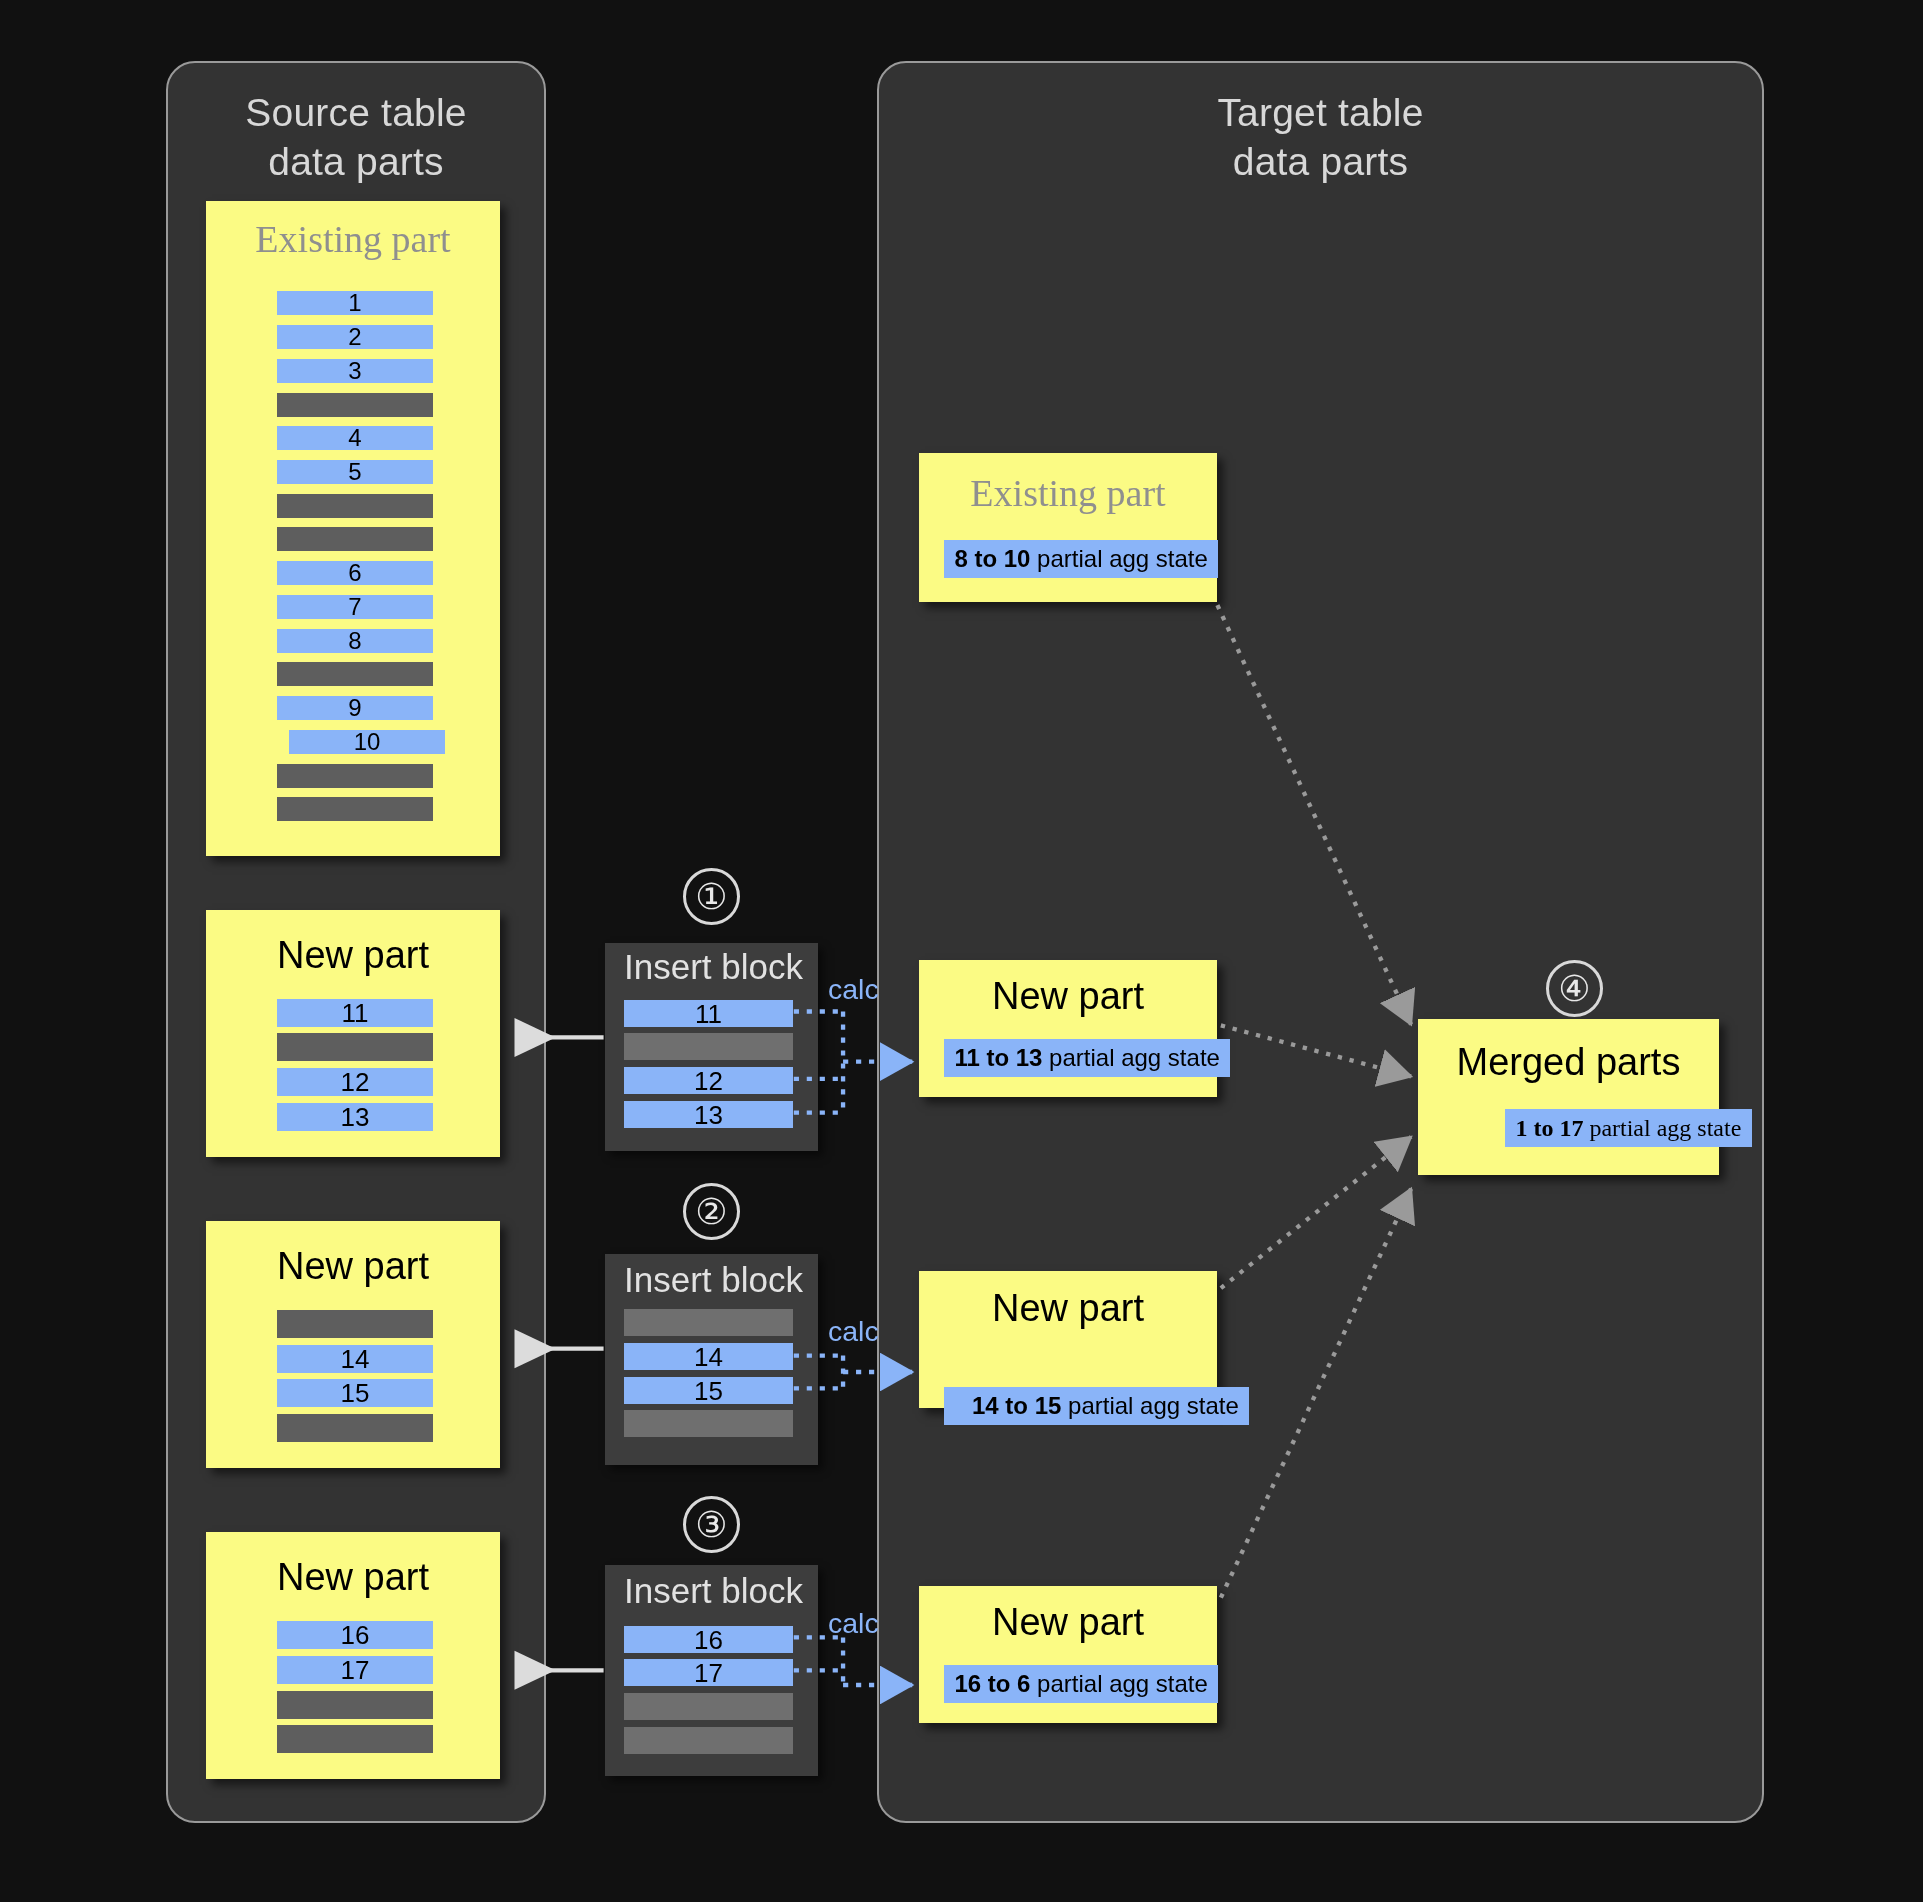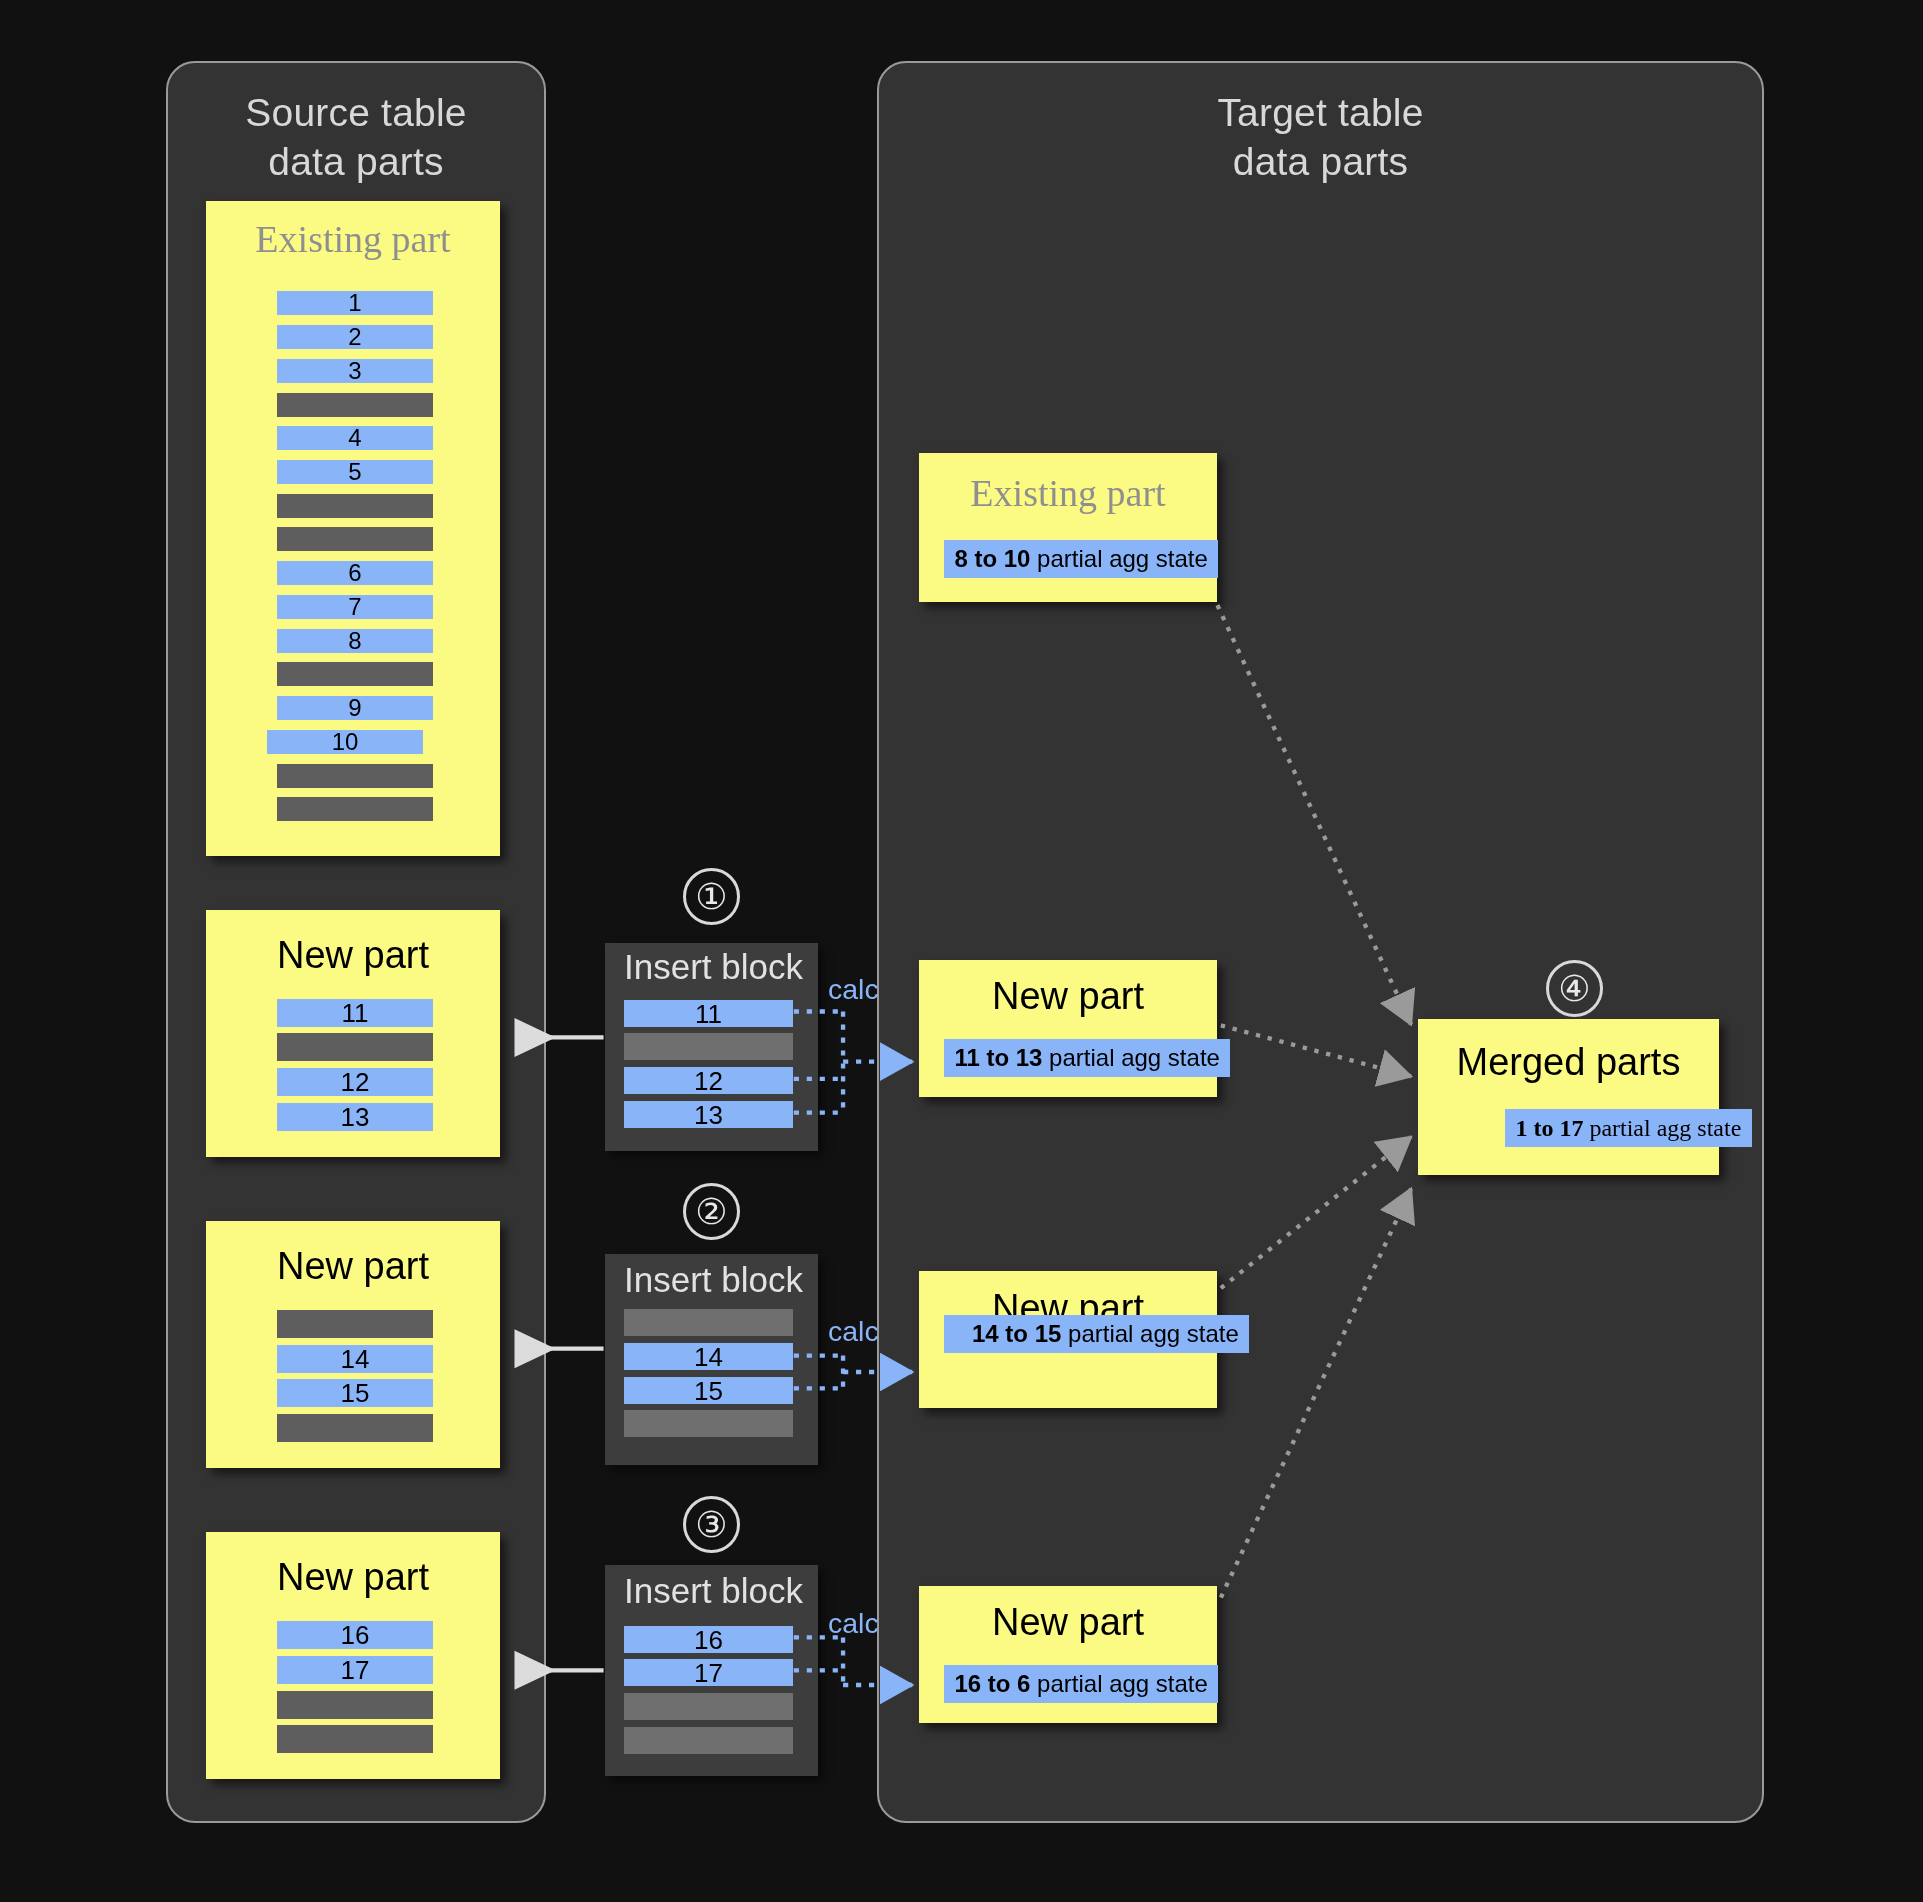--- a/index.html
+++ b/index.html
@@ -124,21 +124,21 @@
       <div class="row grey" style="left: 277px; width: 156px; height: 24px; top: 393px; font-size: 24px;"></div>
       <div class="row blue" style="left: 277px; width: 156px; height: 24px; top: 426px; font-size: 24px;">4</div>
       <div class="row blue" style="left: 277px; width: 156px; height: 24px; top: 460px; font-size: 24px;">5</div>
       <div class="row grey" style="left: 277px; width: 156px; height: 24px; top: 494px; font-size: 24px;"></div>
       <div class="row grey" style="left: 277px; width: 156px; height: 24px; top: 527px; font-size: 24px;"></div>
       <div class="row blue" style="left: 277px; width: 156px; height: 24px; top: 561px; font-size: 24px;">6</div>
       <div class="row blue" style="left: 277px; width: 156px; height: 24px; top: 595px; font-size: 24px;">7</div>
       <div class="row blue" style="left: 277px; width: 156px; height: 24px; top: 629px; font-size: 24px;">8</div>
       <div class="row grey" style="left: 277px; width: 156px; height: 24px; top: 662px; font-size: 24px;"></div>
       <div class="row blue" style="left: 277px; width: 156px; height: 24px; top: 696px; font-size: 24px;">9</div>
-      <div class="row blue" style="left: 267px; width: 156px; height: 24px; top: 730px; font-size: 24px;">10</div>
+      <div class="row blue" style="left: 289px; width: 156px; height: 24px; top: 730px; font-size: 24px;">10</div>
       <div class="row grey" style="left: 277px; width: 156px; height: 24px; top: 764px; font-size: 24px;"></div>
       <div class="row grey" style="left: 277px; width: 156px; height: 24px; top: 797px; font-size: 24px;"></div>
     </div>
 
   <div class="part" style="left:206px;top:910px;width:294px;height:247px;"></div>
   <div class="part-title dark" style="left:206px;top:934px;width:294px;">New part</div>
   <div id="src-new1-rows">
       <div class="row blue" style="left: 277px; width: 156px; height: 28px; top: 999px; font-size: 26px;">11</div>
       <div class="row grey" style="left: 277px; width: 156px; height: 28px; top: 1033px; font-size: 26px;"></div>
       <div class="row blue" style="left: 277px; width: 156px; height: 28px; top: 1068px; font-size: 26px;">12</div>
@@ -203,21 +203,21 @@
   <div class="part" style="left:919px;top:453px;width:298px;height:149px;"></div>
   <div class="part-title muted" style="left:919px;top:472px;width:298px;">Existing part</div>
   <div class="agg" style="left:944px;top:540px;"><b>8 to 10</b><span> partial agg state</span></div>
 
   <div class="part" style="left:919px;top:960px;width:298px;height:137px;"></div>
   <div class="part-title dark" style="left:919px;top:975px;width:298px;">New part</div>
   <div class="agg" style="left:944px;top:1039px;"><b>11 to 13</b><span> partial agg state</span></div>
 
   <div class="part" style="left:919px;top:1271px;width:298px;height:137px;"></div>
   <div class="part-title dark" style="left:919px;top:1287px;width:298px;">New part</div>
-  <div class="agg" style="left:944px;top:1315px;padding-left:28px;"><b>14 to 15</b><span> partial agg state</span></div>
+  <div class="agg" style="left:944px;top:1387px;padding-left:28px;"><b>14 to 15</b><span> partial agg state</span></div>
 
   <div class="part" style="left:919px;top:1586px;width:298px;height:137px;"></div>
   <div class="part-title dark" style="left:919px;top:1601px;width:298px;">New part</div>
   <div class="agg" style="left:944px;top:1665px;"><b>16 to 6</b><span> partial agg state</span></div>
 
   <div class="step" style="left:1546px;top:960px;">④</div>
   <div class="part" style="left:1418px;top:1019px;width:301px;height:156px;"></div>
   <div class="part-title dark" style="left:1418px;top:1041px;width:301px;">Merged parts</div>
   <div class="agg" style="left:1505px;top:1109px;font-family:Liberation Serif, serif;"><b>1 to 17</b><span> partial agg state</span></div>
 

